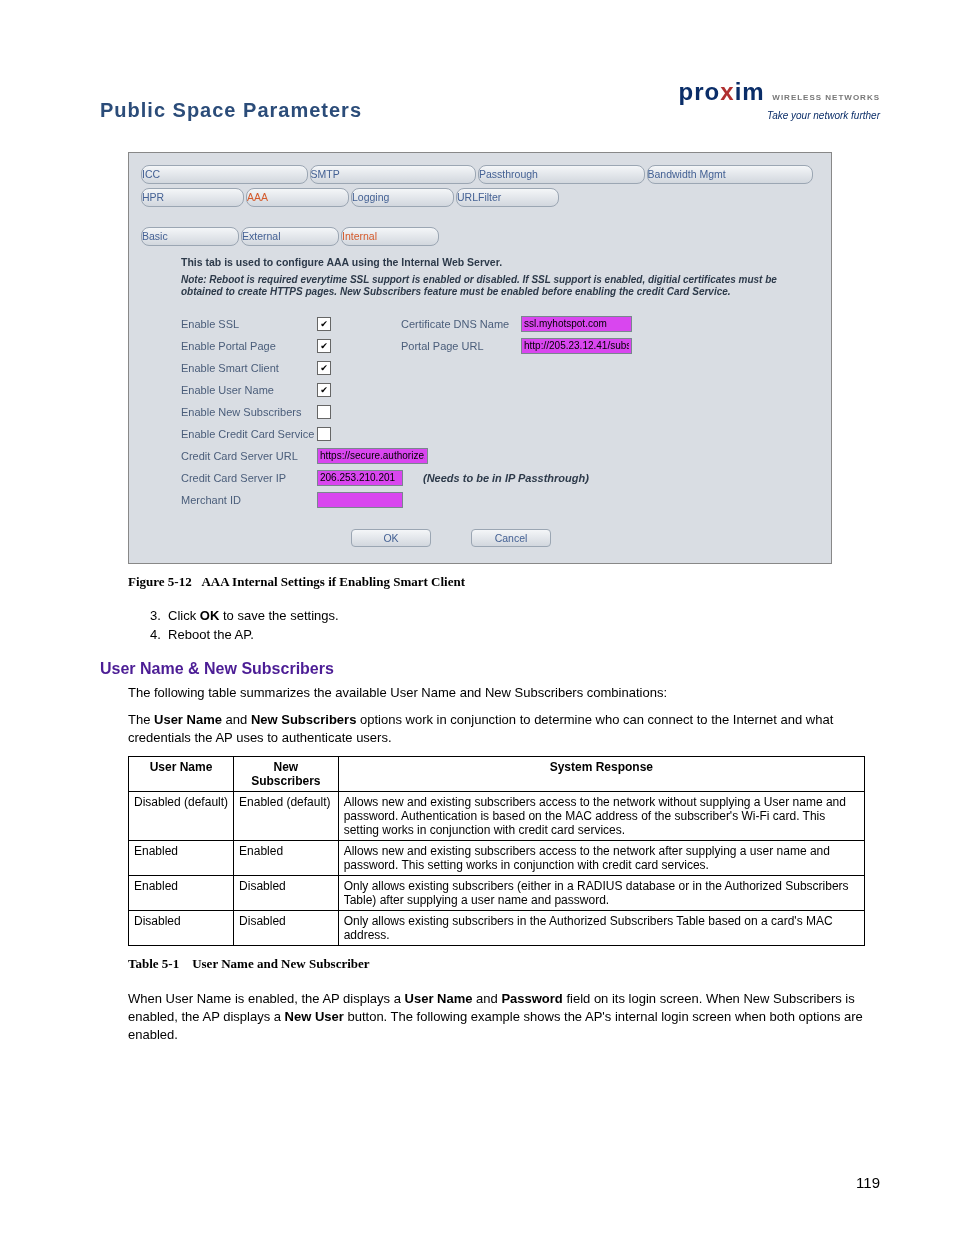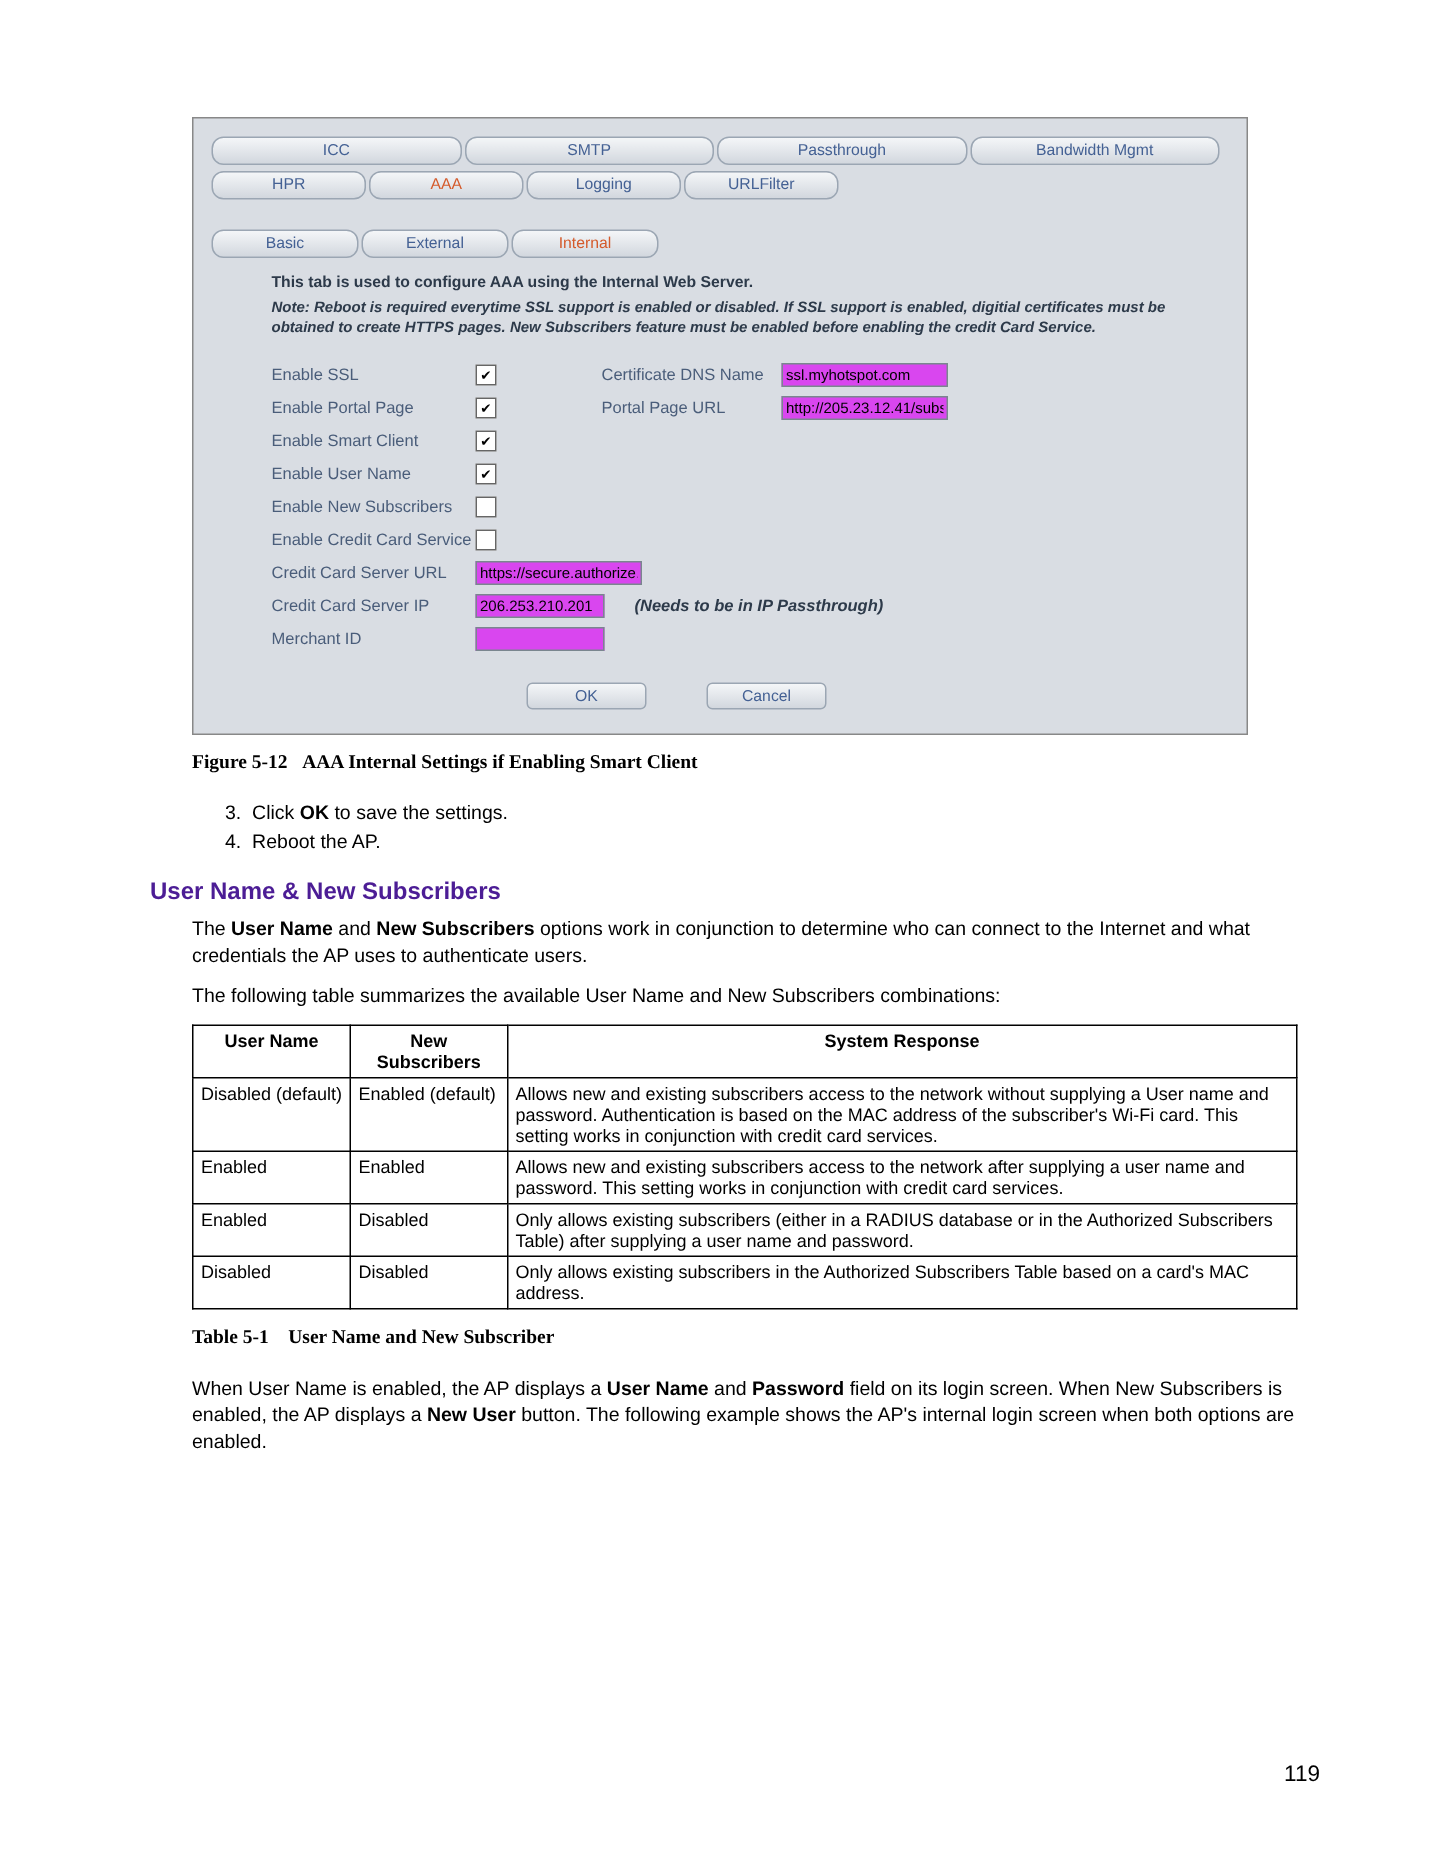--- a/index.html
+++ b/index.html
@@ -62,21 +62,21 @@
 .nav-btn.active { color: #d45a2b;}
 .content { flex:1; }
 .tabrow { display:flex; margin-bottom:4px;}
 .tab {
   flex:1;
   background: linear-gradient(#f4f6f8,#d2d7de);
   border:1px solid #9ba6b3;
   border-radius: 8px;
   height: 17px;
   line-height:17px;
-  text-align:center;
+  text-align:left;
   font-size:10.5px;
   color:#446194;
   margin-right:2px;
 }
 .tab.active { color: #d45a2b;}
 .subtabrow { display:flex; margin: 20px 0 10px 0; width: 300px;}
 .section-note { font-size:10.5px; font-weight:bold; color:#2d3a4a; margin: 8px 0 4px 40px;}
 .section-warn { font-size:10px; font-style: italic; font-weight:bold; color:#2d3a4a; margin: 6px 0 14px 40px; line-height:1.25;}
 .form-area { margin-left: 40px; font-size:11px; color:#4a5d7a;}
 .form-row { display:flex; align-items:center; height:22px;}
@@ -95,20 +95,30 @@
 table.combo { border-collapse: collapse; margin: 8px 0 4px 28px; font-size:12px; width: 737px;}
 table.combo th, table.combo td { border:1px solid #000; padding: 3px 5px; vertical-align:top;}
 table.combo th { font-weight:bold; text-align:center;}
 table.combo td.rt { white-space:nowrap;}
 .page-num { position:absolute; bottom: 44px; right: 74px; font-size:15px;}
 </style>
 </head>
 <body>
 
 <div class="page">
+  <div class="header">
+    <div class="title">Public Space Parameters</div>
+    <div class="logo-wrap">
+      <div class="logo-top">
+        <span>pro</span><span class="logo-x">x</span><span>im</span>
+        <span class="logo-sub">WIRELESS NETWORKS</span>
+      </div>
+      <div class="tagline">Take your network further</div>
+    </div>
+  </div>
 
   <div class="screenshot">
     <div class="content">
       <div class="tabrow" id="trow1">
           <div class="tab">ICC</div>
           <div class="tab">SMTP</div>
           <div class="tab">Passthrough</div>
           <div class="tab">Bandwidth Mgmt</div>
         </div>
       <div class="tabrow" id="trow2" style="width:420px;">
@@ -178,24 +188,24 @@
   <div class="caption">
     <b>Figure 5-12</b>&nbsp;&nbsp;&nbsp;<b>AAA Internal Settings if Enabling Smart Client</b>
   </div>
 
   <ol class="step-list" start="3" style="list-style:none; padding:0;">
     <li><span>3.</span>&nbsp;&nbsp;<span>Click </span><b>OK</b><span> to save the settings.</span></li>
     <li><span>4.</span>&nbsp;&nbsp;<span>Reboot the AP.</span></li>
   </ol>
 
   <div class="h2">User Name &amp; New Subscribers</div>
+  <p class="para">The following table summarizes the available User Name and New Subscribers combinations:</p>
   <p class="para">
     <span>The </span><b>User Name</b><span> and </span><b>New Subscribers</b><span> options work in conjunction to determine who can connect to the Internet and what credentials the AP uses to authenticate users.</span>
   </p>
-  <p class="para">The following table summarizes the available User Name and New Subscribers combinations:</p>
 
   <table class="combo">
     <thead>
         <tr id="thead-row">
           <th>User Name</th>
           <th>New Subscribers</th>
           <th>System Response</th>
         </tr>
       </thead>
     <tbody id="tbody">

